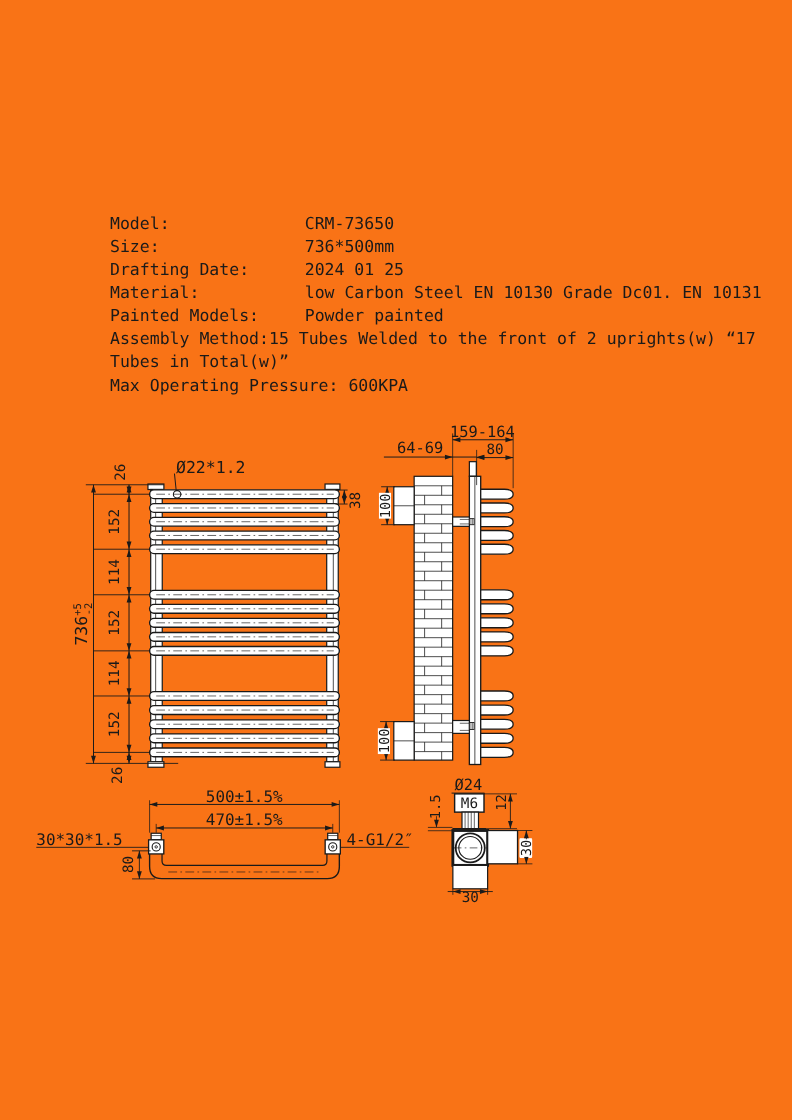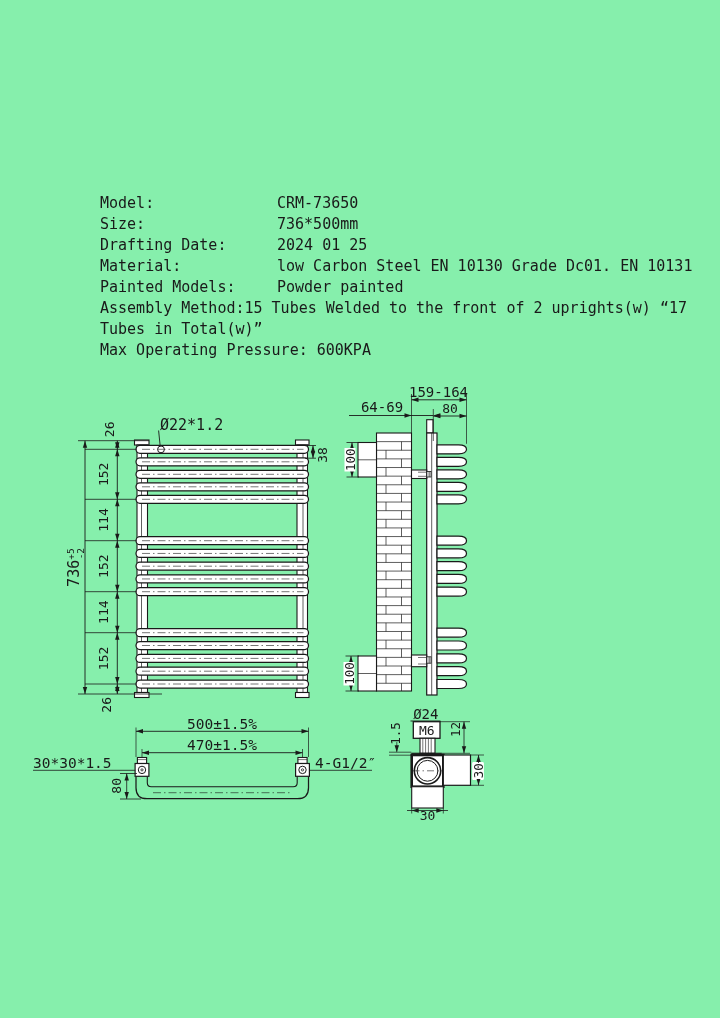--- a/index.html
+++ b/index.html
@@ -1,16 +1,16 @@
 <!DOCTYPE html>
 <html><head>
 <meta charset="utf-8">
 <style>
   html,body{margin:0;padding:0;background:#fff;}
-  #page{position:relative;width:720px;height:1018px;background:#86efac;overflow:hidden;
+  #page{position:relative;width:720px;height:1018px;background:#f97316;overflow:hidden;
         font-family:"DejaVu Sans Mono",monospace;}
   svg text{fill:#1a1a1a;font-family:"DejaVu Sans Mono",monospace;}
   .spec{font-size:15px;}
   .dim{font-size:13px;}
 </style>
 </head>
 <body>
 
 <div id="page">
 <svg id="dwg" width="720" height="1018" viewBox="0 0 720 1018">

